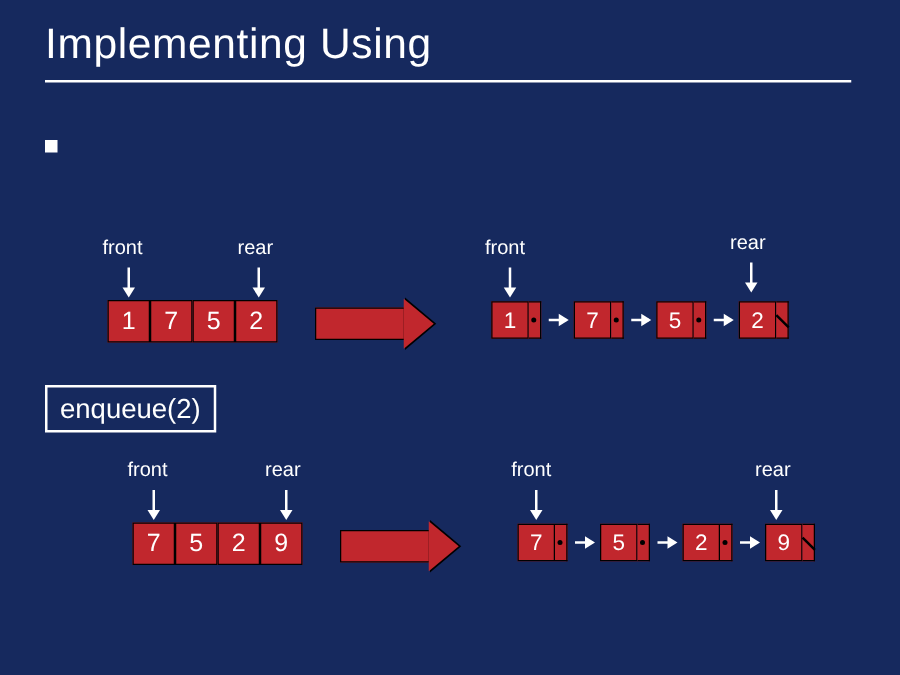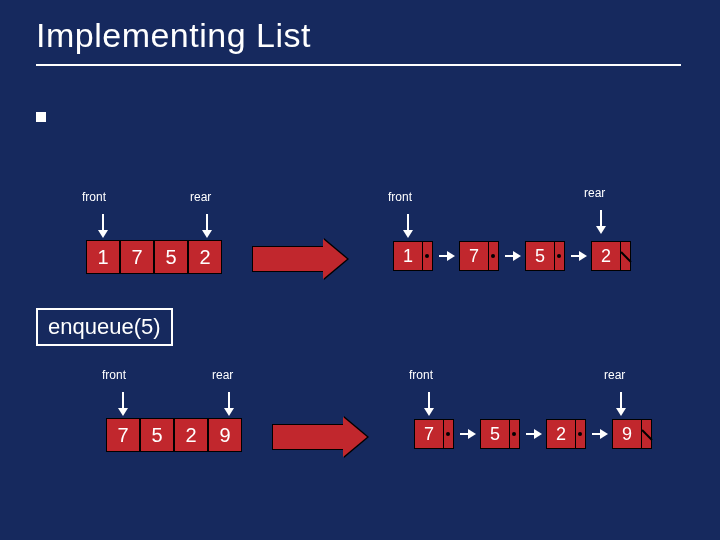--- a/index.html
+++ b/index.html
@@ -39,21 +39,21 @@
   .bullet {
     display: inline-block;
     width: 10px;
     height: 10px;
     background: #fff;
     margin-right: 12px;
     vertical-align: 2px;
   }
   .label {
     position: absolute;
-    font-size: 12px;
+    font-size: 16px;
     color: #fff;
     text-align: right;
   }
   .arrow-down {
     position: absolute;
     width: 2px;
     height: 18px;
     background: #fff;
   }
   .arrow-down::after {
@@ -178,21 +178,21 @@
   .op-box {
     position: absolute;
     border: 2px solid #fff;
     padding: 4px 10px;
     font-size: 22px;
   }
 </style>
 </head>
 <body>
 
-<div class="title">Implementing List</div>
+<div class="title">Implementing Using</div>
 <div class="underline"></div>
 
 <div class="subtitle">
   <span class="bullet"></span>
 </div>
 
 <div class="label" style="left:82px; top:190px;">front</div>
 <div class="arrow-down" style="left:102px; top:214px;"></div>
 <div class="label" style="left:190px; top:190px;">rear</div>
 <div class="arrow-down" style="left:206px; top:214px;"></div>
@@ -226,21 +226,21 @@
       <div class="val">5</div>
       <div class="ptr dot"></div>
     </div>
   <div class="link-arrow"></div>
   <div class="node">
       <div class="val">2</div>
       <div class="ptr null"></div>
     </div>
 </div>
 
-<div class="op-box" style="left:36px; top:308px;">enqueue(5)</div>
+<div class="op-box" style="left:36px; top:308px;">enqueue(2)</div>
 
 <div class="label" style="left:102px; top:368px;">front</div>
 <div class="arrow-down" style="left:122px; top:392px;"></div>
 <div class="label" style="left:212px; top:368px;">rear</div>
 <div class="arrow-down" style="left:228px; top:392px;"></div>
 
 <div class="array" style="left:106px; top:418px;">
   <div class="cell">7</div>
   <div class="cell">5</div>
   <div class="cell">2</div>

